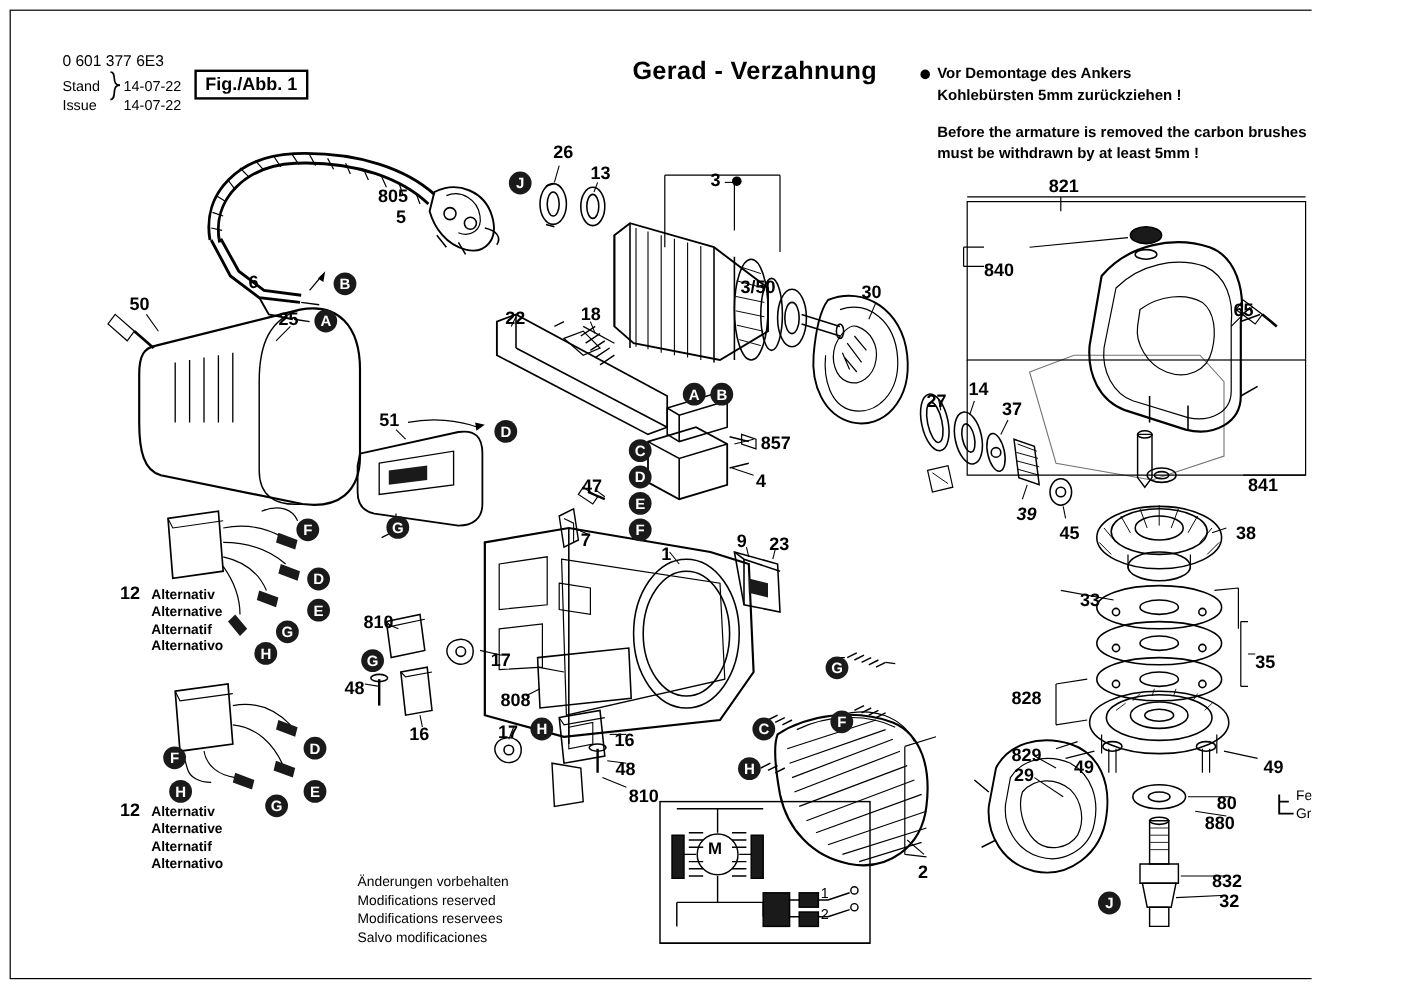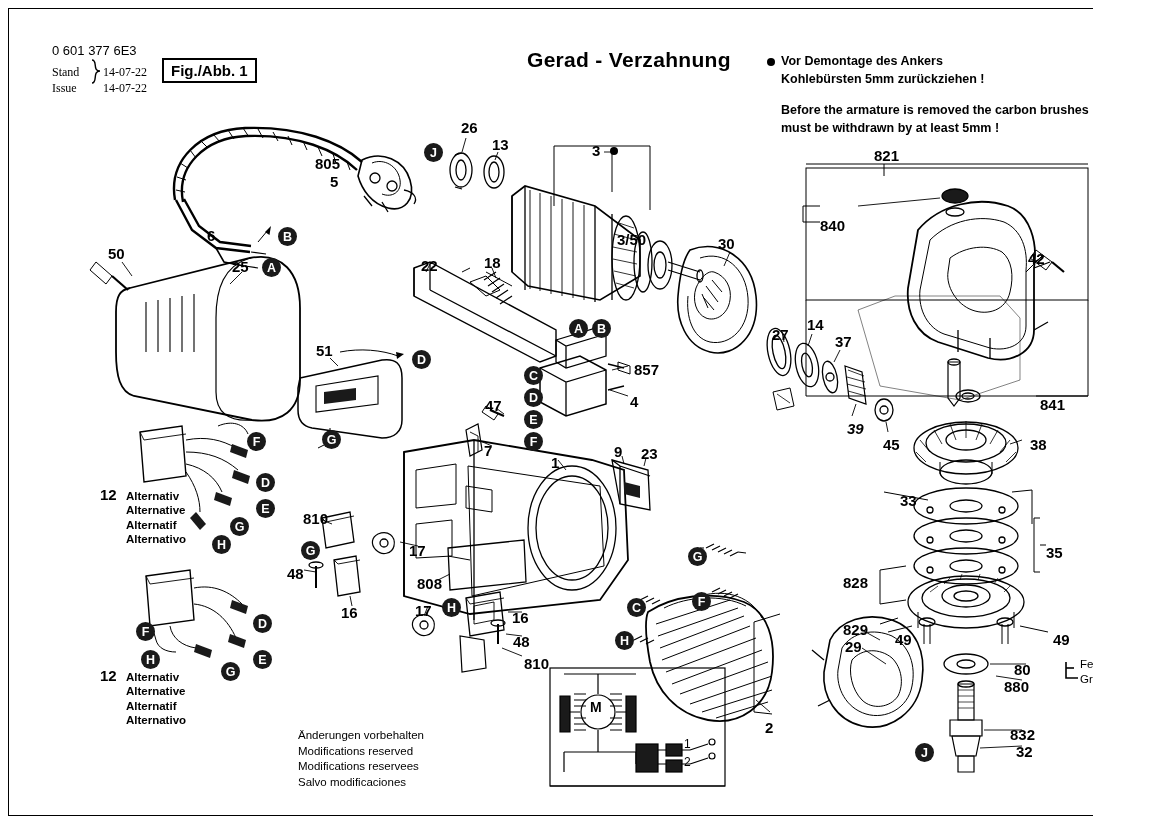--- a/index.html
+++ b/index.html
@@ -11,21 +11,21 @@
   .lbl.med{font-size:13px;}
   .lbl.reg{font-weight:normal;}
   .title{position:absolute;font-size:21px;font-weight:bold;letter-spacing:.3px;}
   .note{position:absolute;font-size:12.5px;line-height:1.45;white-space:pre;}
   .figbox{position:absolute;border:2px solid #000;padding:2px 7px;font-size:15px;font-weight:bold;background:#fff;}
   .circ{position:absolute;width:19px;height:19px;border-radius:50%;background:#1a1a1a;color:#fff;font-size:12.5px;font-weight:bold;
         display:flex;align-items:center;justify-content:center;}
   .dot{position:absolute;width:8px;height:8px;border-radius:50%;background:#000;}
   svg{position:absolute;left:0;top:0;}
   .alt{position:absolute;font-size:11.5px;font-weight:bold;line-height:1.25;white-space:pre;}
-  .hdr{position:absolute;font-size:12px;line-height:1.35;white-space:pre;font-family:Liberation Serif, serif;}
+  .hdr{position:absolute;font-size:12px;line-height:1.35;white-space:pre;}
   .foot{position:absolute;font-size:11.5px;line-height:1.35;white-space:pre;}
   .grease{position:absolute;font-size:11.5px;line-height:1.3;white-space:pre;}
 </style>
 </head>
 <body>
 
 <div id="page">
 
   <div id="frame"></div>
 
@@ -416,21 +416,21 @@
   <div class="lbl" style="left:315px;top:156px;">805</div>
   <div class="lbl" style="left:330px;top:174px;">5</div>
   <div class="lbl" style="left:207px;top:228px;">6</div>
   <div class="lbl" style="left:461px;top:120px;">26</div>
   <div class="lbl" style="left:492px;top:137px;">13</div>
   <div class="lbl" style="left:592px;top:143px;">3</div>
   <div class="dot" style="left:610px;top:147px;"></div>
   <div class="lbl" style="left:617px;top:232px;">3/50</div>
   <div class="lbl" style="left:874px;top:148px;">821</div>
   <div class="lbl" style="left:820px;top:206px;margin-top:12px;">840</div>
-  <div class="lbl" style="left:1028px;top:251px;">42</div>
+  <div class="lbl" style="left:1028px;top:251px;">65</div>
   <div class="lbl" style="left:108px;top:246px;">50</div>
   <div class="lbl" style="left:232px;top:259px;">25</div>
   <div class="lbl" style="left:421px;top:258px;">22</div>
   <div class="lbl" style="left:484px;top:255px;">18</div>
   <div class="lbl" style="left:718px;top:236px;">30</div>
   <div class="lbl" style="left:772px;top:327px;">27</div>
   <div class="lbl" style="left:807px;top:317px;">14</div>
   <div class="lbl" style="left:835px;top:334px;">37</div>
   <div class="lbl" style="left:316px;top:343px;">51</div>
   <div class="lbl" style="left:634px;top:362px;">857</div>

